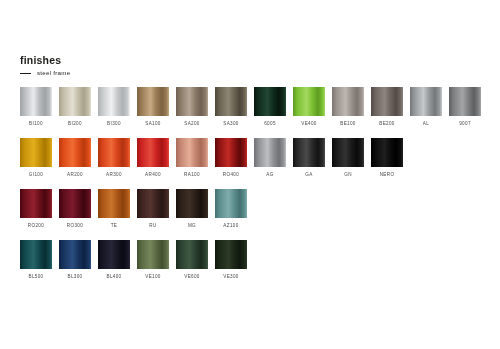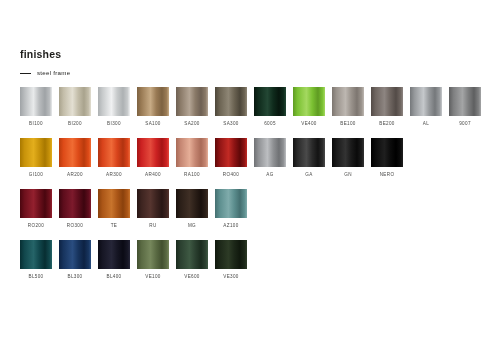--- a/index.html
+++ b/index.html
@@ -16,21 +16,21 @@
     position: relative;
   }
   .page {
     position: absolute;
     inset: 0;
     background: #ffffff;
   }
   .title {
     position: absolute;
     left: 20px;
-    top: 48px;
+    top: 54px;
     font-size: 10.5px;
     font-weight: bold;
     letter-spacing: 0.2px;
     color: #1d1d1b;
     line-height: 13px;
   }
   .legend {
     position: absolute;
     left: 20px;
     top: 68px;

